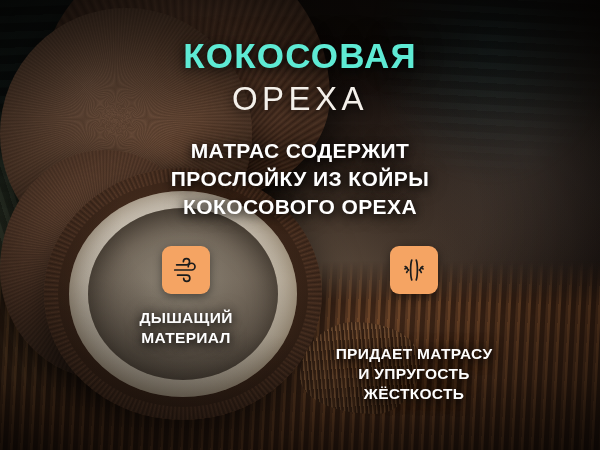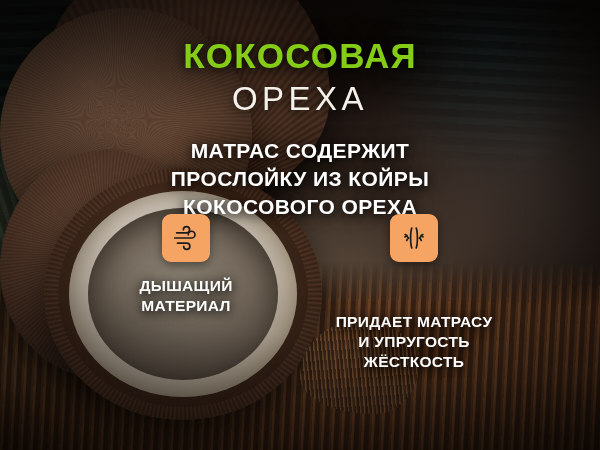--- a/index.html
+++ b/index.html
@@ -161,21 +161,21 @@
   .content {
     position: absolute; inset: 0;
     display: flex; flex-direction: column; align-items: center;
   }
 
   .title-main {
     margin-top: 38px;
     font-size: 35px;
     font-weight: 700;
     letter-spacing: 1.2px;
-    color: #84cc16;
+    color: #5eead4;
     line-height: 1;
     text-shadow: 0 2px 10px rgba(0,0,0,.75), 0 0 26px rgba(0,0,0,.55);
     white-space: nowrap;
   }
   .title-sub {
     margin-top: 9px;
     font-size: 33px;
     font-weight: 300;
     letter-spacing: 4.5px;
     color: #f4f0ea;
@@ -191,21 +191,21 @@
     font-weight: 700;
     letter-spacing: 0.4px;
     line-height: 1.33;
     color: #ffffff;
     text-shadow: 0 2px 8px rgba(0,0,0,.85), 0 0 18px rgba(0,0,0,.6);
   }
   .lede div { white-space: nowrap; }
 
   .features {
     position: absolute;
-    top: 214px;
+    top: 246px;
     left: 0; right: 0;
     display: flex;
     justify-content: center;
     align-items: flex-start;
   }
   .feature {
     display: flex;
     flex-direction: column;
     align-items: center;
   }

